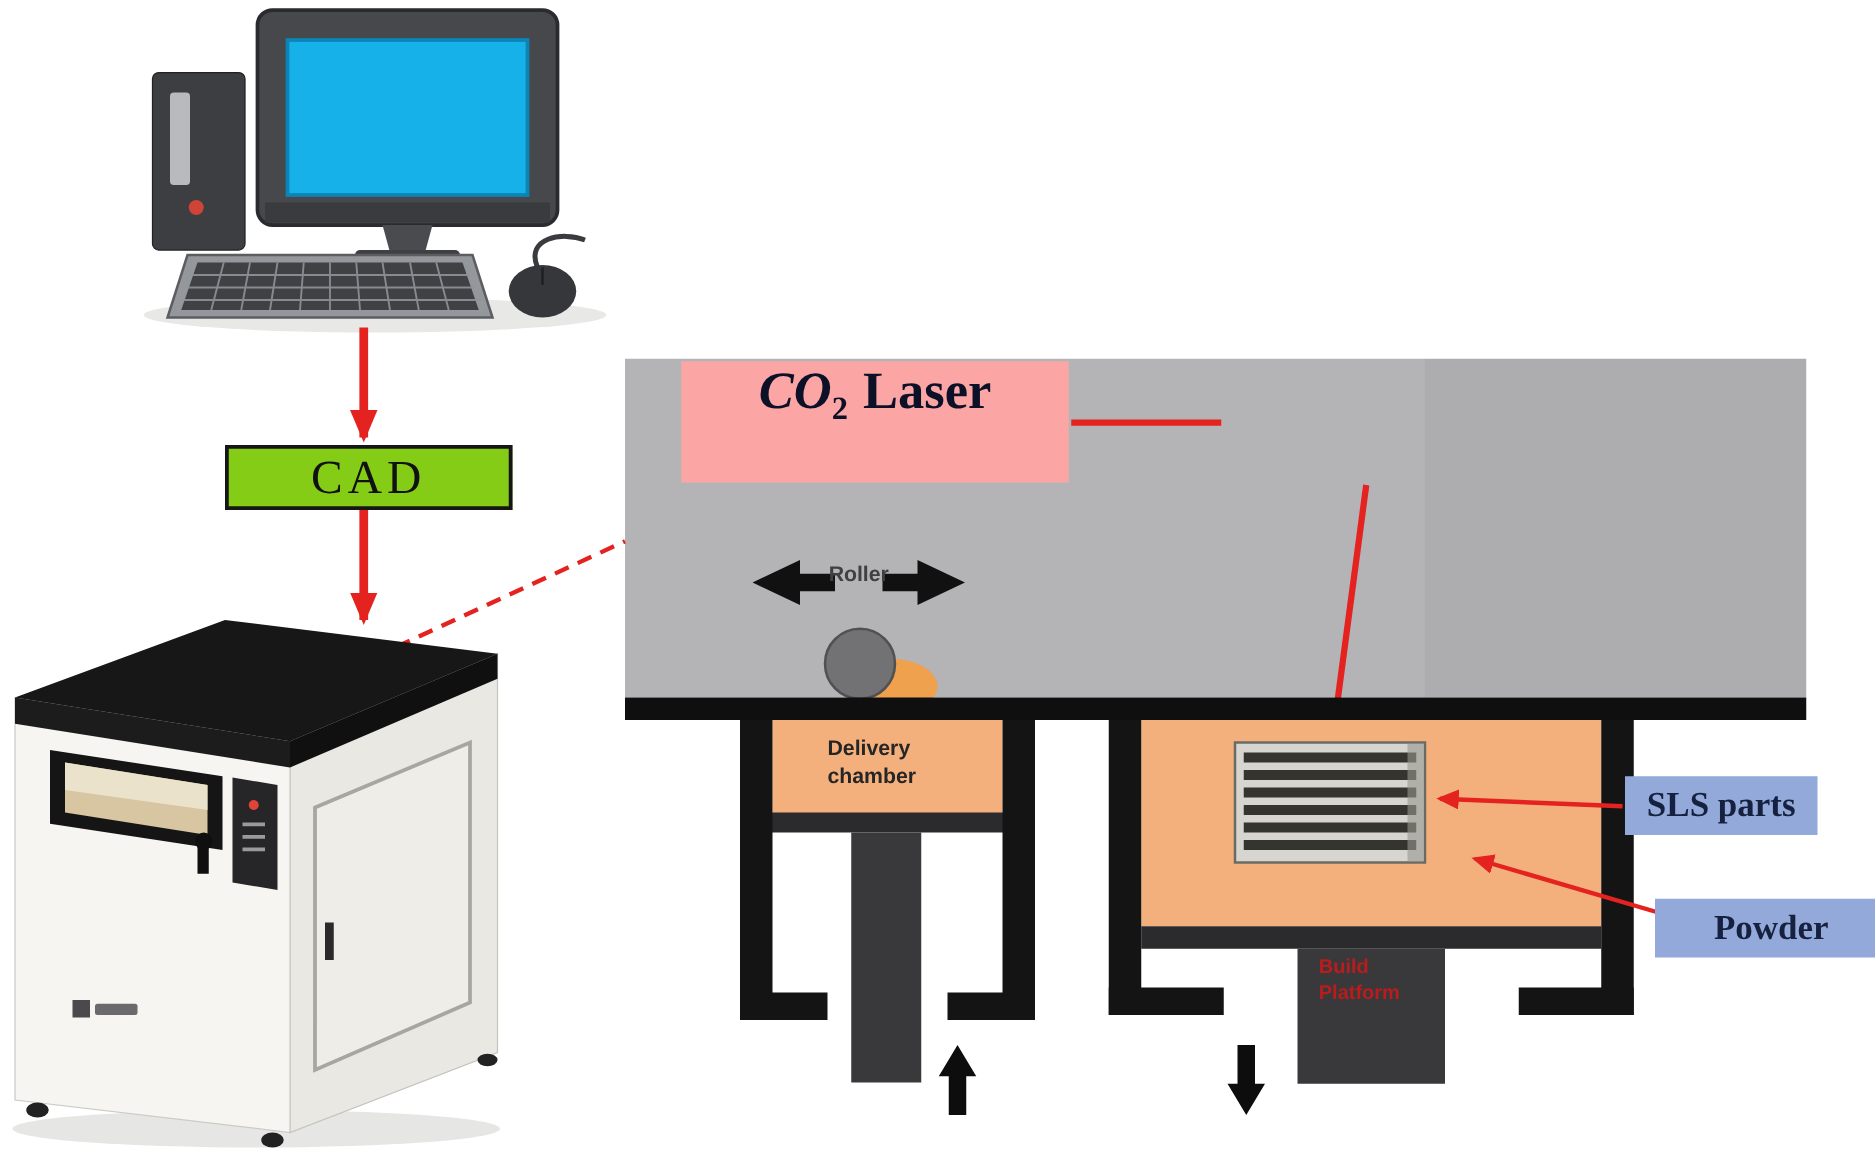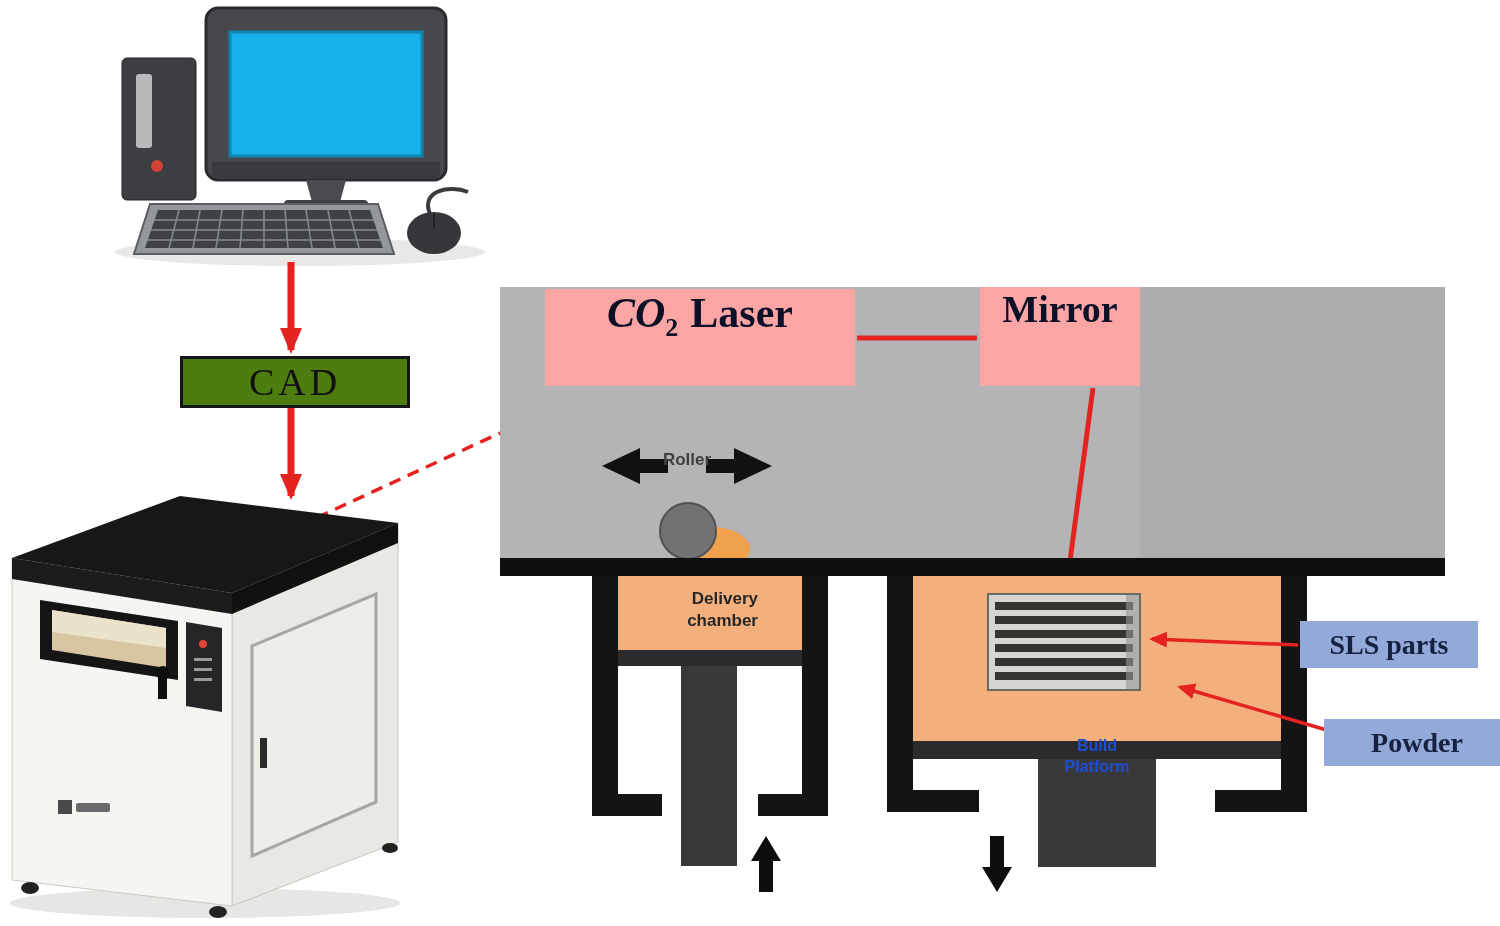--- a/index.html
+++ b/index.html
@@ -1,36 +1,36 @@
 <!DOCTYPE html>
 <html><head>
 <meta charset="utf-8">
 <style>
   html,body{margin:0;padding:0;background:#fff;}
   #stage{position:relative;width:1500px;height:926px;background:#ffffff;overflow:hidden;
          font-family:"Liberation Sans",sans-serif;}
   #scene{position:absolute;left:0;top:0;z-index:0;}
   .label{position:absolute;z-index:2;}
-  .cad{left:180px;top:356px;width:224px;height:46px;background:#4d7c0f;border:3px solid #161616;
+  .cad{left:180px;top:356px;width:224px;height:46px;background:#84cc16;border:3px solid #161616;
        font:400 38px/46px "Liberation Serif",serif;text-align:center;letter-spacing:4px;color:#111;}
   .bluebox{position:absolute;z-index:2;background:#fca5a5;display:flex;align-items:flex-start;justify-content:center;
            color:#0c1128;font-family:"Liberation Serif",serif;}
   .laserbox{left:545px;top:289px;width:310px;height:97px;}
   .laser-text{font-weight:700;font-size:42px;}
   .laser-text .co{font-style:italic;}
   .laser-text sub{font-size:26px;font-weight:700;}
   .laser-text .suf{margin-left:12px;}
   .mirrorbox{left:980px;top:287px;width:160px;height:99px;font-weight:700;font-size:38px;}
   .calloutbox{position:absolute;z-index:2;background:#93a9da;display:flex;align-items:center;justify-content:center;
               color:#15213f;font:700 28px "Liberation Serif",serif;}
-  .slsbox{left:1300px;top:621px;width:178px;height:47px;}
+  .slsbox{left:1300px;top:621px;width:154px;height:47px;}
   .powderbox{left:1324px;top:719px;width:186px;height:47px;}
   .roller{left:656px;top:450px;width:62px;text-align:center;font:700 17px "Liberation Sans",sans-serif;color:#404040;}
-  .delivery{left:662px;top:588px;width:96px;text-align:right;font:700 17px/1.3 "Liberation Sans",sans-serif;color:#262626;}
-  .buildplat{left:1055px;top:736px;width:84px;text-align:center;font:700 16px/1.3 "Liberation Sans",sans-serif;color:#1d4ed8;}
+  .delivery{left:662px;top:588px;width:96px;text-align:left;font:700 17px/1.3 "Liberation Sans",sans-serif;color:#262626;}
+  .buildplat{left:1055px;top:764px;width:84px;text-align:left;font:700 16px/1.3 "Liberation Sans",sans-serif;color:#b91c1c;}
 </style>
 </head>
 <body>
 
 <div id="stage">
 
 <svg id="scene" width="1500" height="926" viewBox="0 0 1500 926">
   <defs>
     <marker id="arrR" markerUnits="userSpaceOnUse" markerWidth="30" markerHeight="24" refX="22" refY="11" orient="auto">
       <path d="M0,0 L26,11 L0,22 Z" fill="#e42320"></path>
@@ -164,23 +164,20 @@
   <line x1="291" y1="262" x2="291" y2="350" stroke="#e42320" stroke-width="7" marker-end="url(#arrR)"></line>
   <line x1="291" y1="406" x2="291" y2="496" stroke="#e42320" stroke-width="7" marker-end="url(#arrR)"></line>
 </svg>
 
 <div class="label cad">CAD</div>
 
 <div class="bluebox laserbox">
   <span class="laser-text"><span class="co">CO</span><sub>2</sub><span class="suf">Laser</span></span>
 </div>
 
-<div class="bluebox mirrorbox">
-  <span>Mirror</span>
-</div>
 
 <div class="label roller">Roller</div>
 
 <div class="label delivery">Delivery chamber</div>
 
 <div class="label buildplat">Build Platform</div>
 
 <div class="calloutbox slsbox">
   <span>SLS parts</span>
 </div>

